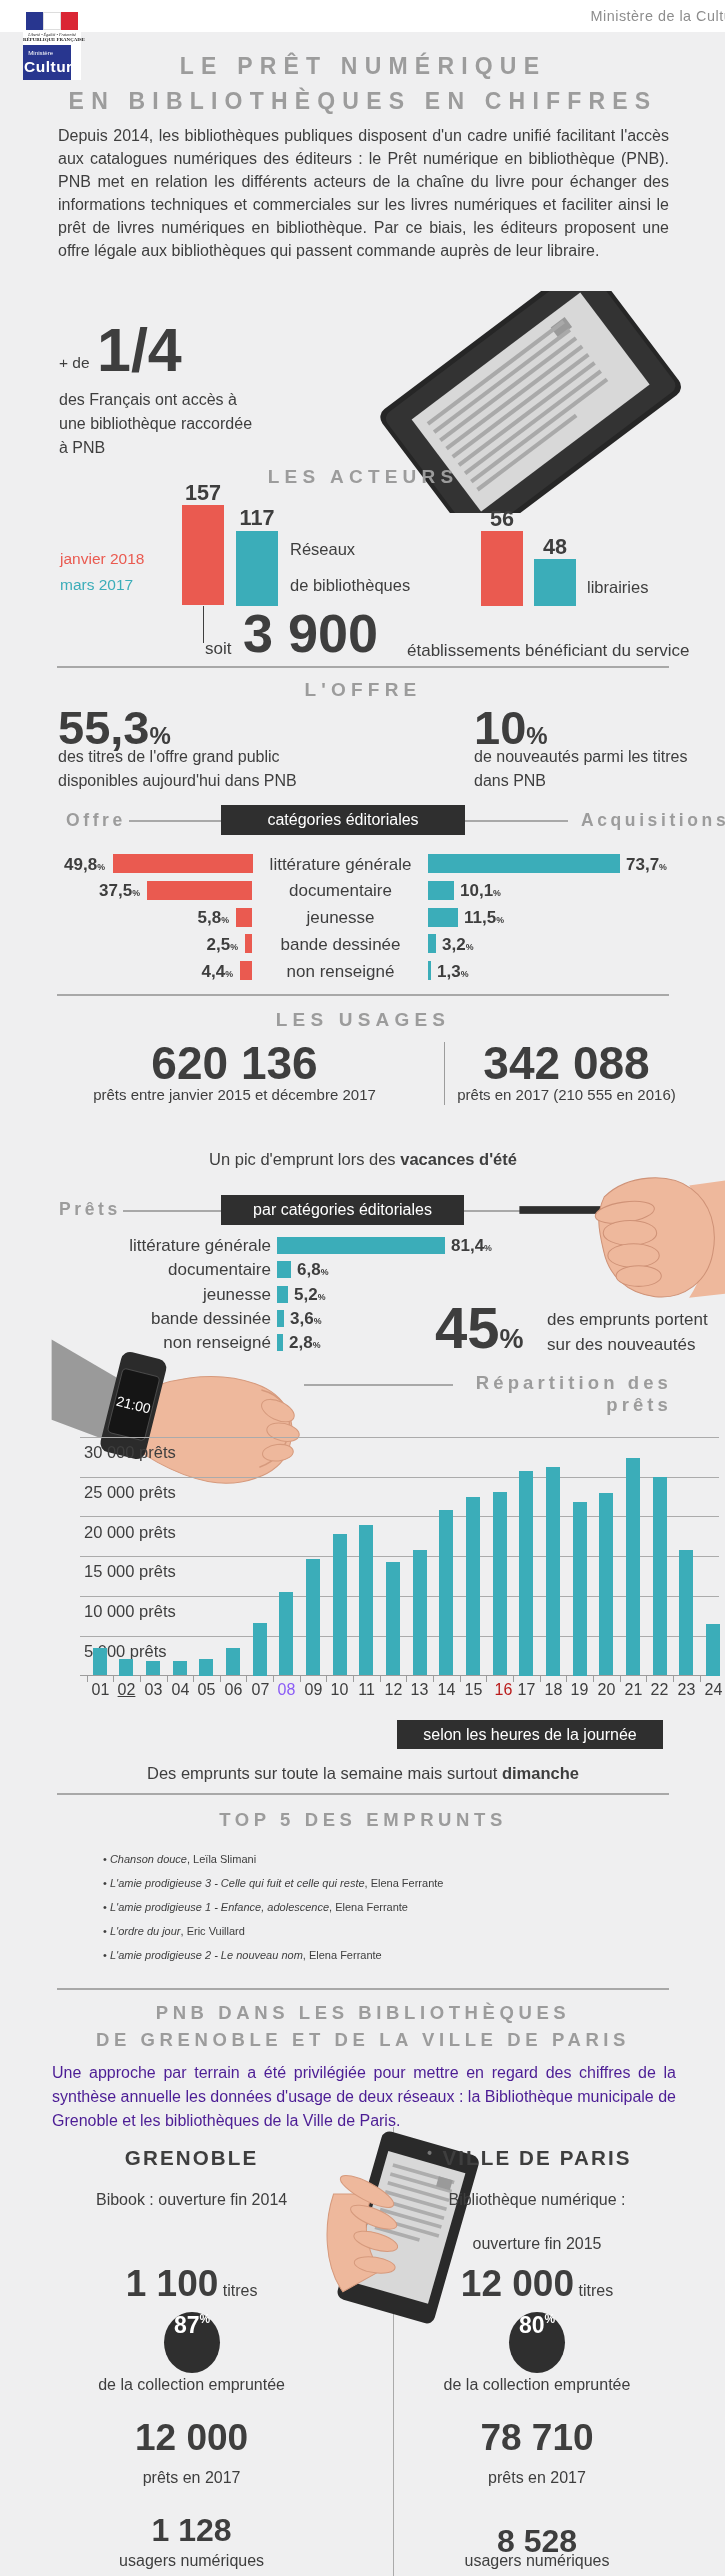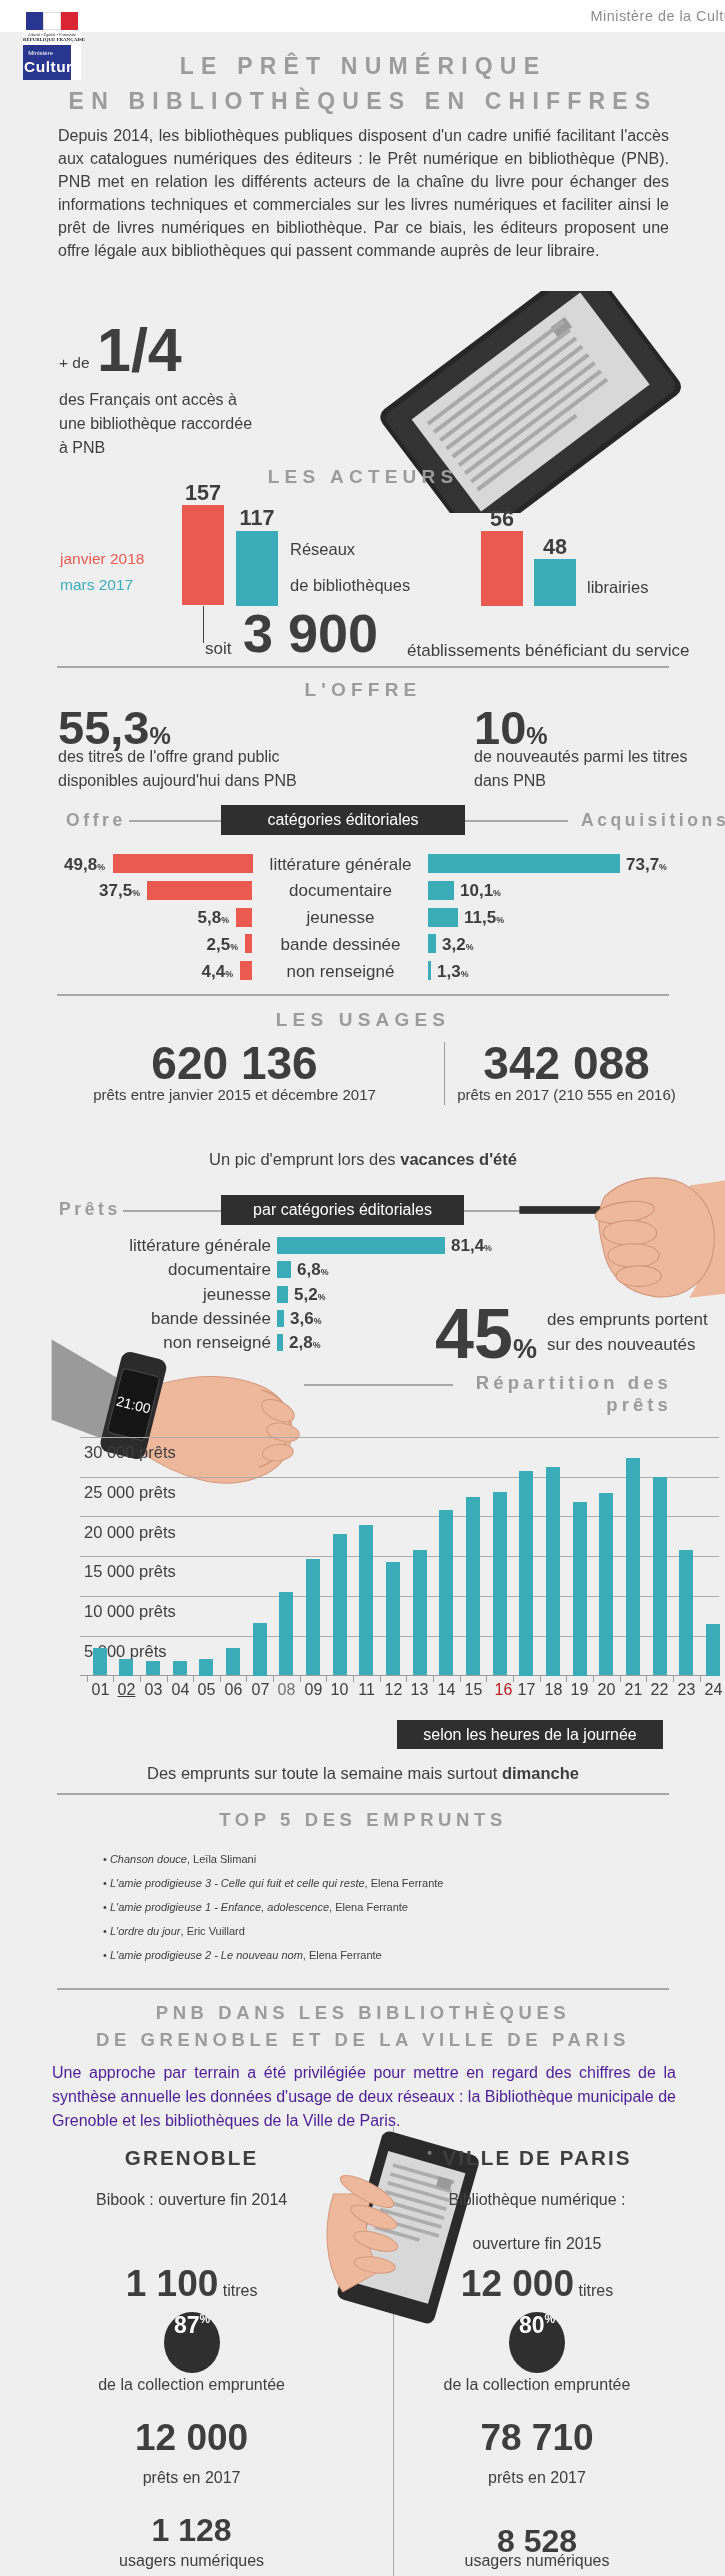--- a/index.html
+++ b/index.html
@@ -190,21 +190,21 @@
       <div class="pr-val" style="position: absolute; left: 294px; top: 52px;"><span>5,2</span><span class="pct">%</span></div>
       <div style="position: absolute; right: 455px; top: 76px; font-size: 17px; color: rgb(62, 62, 62);">bande dessinée</div>
       <div style="position: absolute; left: 277px; top: 77px; width: 7.4px; height: 16.5px; background: rgb(59, 173, 185);"></div>
       <div class="pr-val" style="position: absolute; left: 290px; top: 76px;"><span>3,6</span><span class="pct">%</span></div>
       <div style="position: absolute; right: 455px; top: 100px; font-size: 17px; color: rgb(62, 62, 62);">non renseigné</div>
       <div style="position: absolute; left: 277px; top: 101px; width: 5.8px; height: 16.5px; background: rgb(59, 173, 185);"></div>
       <div class="pr-val" style="position: absolute; left: 289px; top: 100px;"><span>2,8</span><span class="pct">%</span></div>
     </div>
 
   <div class="abs" style="left:435px;top:1294px;">
-    <span class="bignum" style="font-size:70px;">45</span><span class="bignum pct" style="font-size:27px;">%</span>
+    <span class="bignum" style="font-size:58px;">45</span><span class="bignum pct" style="font-size:27px;">%</span>
   </div>
   <div class="abs cap" style="left:547px;top:1310px;font-size:17px;">des emprunts portent</div>
   <div class="abs cap" style="left:547px;top:1335px;font-size:17px;">sur des nouveautés</div>
 
   <svg class="abs" style="left:45px;top:1318px;" width="258" height="180" viewBox="0 0 500 350">
     <polygon points="12,42 228,168 156,252 12,198" fill="#9a9a9a"></polygon>
     <path d="M150,160 C230,115 330,100 408,128 C470,150 492,200 472,258 C452,308 378,330 316,318 C248,304 178,262 150,230 Z" fill="#eeb89c" stroke="#d69a7d" stroke-width="2"></path>
     <path d="M420,140 C460,150 478,180 474,215 C470,252 448,280 416,290" fill="none" stroke="#d69a7d" stroke-width="3"></path>
     <ellipse cx="452" cy="180" rx="34" ry="18" fill="#eeb89c" stroke="#d69a7d" stroke-width="2" transform="rotate(25 452 180)"></ellipse>
     <ellipse cx="462" cy="222" rx="32" ry="17" fill="#eeb89c" stroke="#d69a7d" stroke-width="2" transform="rotate(12 462 222)"></ellipse>
@@ -241,21 +241,21 @@
       <div style="position: absolute; left: 141px; top: 249px; width: 25px; text-align: center; font-size: 16px; color: rgb(62, 62, 62);">03</div>
       <div title="04h : 1800" style="position: absolute; left: 173px; top: 229px; width: 14.4px; height: 14.4px; background: rgb(59, 173, 185);"></div>
       <div style="position: absolute; left: 168px; top: 249px; width: 25px; text-align: center; font-size: 16px; color: rgb(62, 62, 62);">04</div>
       <div title="05h : 2100" style="position: absolute; left: 199px; top: 227px; width: 14.4px; height: 16.5px; background: rgb(59, 173, 185);"></div>
       <div style="position: absolute; left: 194px; top: 249px; width: 25px; text-align: center; font-size: 16px; color: rgb(62, 62, 62);">05</div>
       <div title="06h : 3400" style="position: absolute; left: 226px; top: 216px; width: 14.4px; height: 27px; background: rgb(59, 173, 185);"></div>
       <div style="position: absolute; left: 221px; top: 249px; width: 25px; text-align: center; font-size: 16px; color: rgb(62, 62, 62);">06</div>
       <div title="07h : 6600" style="position: absolute; left: 253px; top: 191px; width: 14.4px; height: 53px; background: rgb(59, 173, 185);"></div>
       <div style="position: absolute; left: 248px; top: 249px; width: 25px; text-align: center; font-size: 16px; color: rgb(62, 62, 62);">07</div>
       <div title="08h : 10500" style="position: absolute; left: 279px; top: 160px; width: 14.4px; height: 83px; background: rgb(59, 173, 185);"></div>
-      <div style="position: absolute; left: 274px; top: 249px; width: 25px; text-align: center; font-size: 16px; color: #737373;">08</div>
+      <div style="position: absolute; left: 274px; top: 249px; width: 25px; text-align: center; font-size: 16px; color: #8b5cf6;">08</div>
       <div title="09h : 14600" style="position: absolute; left: 306px; top: 127px; width: 14.4px; height: 116px; background: rgb(59, 173, 185);"></div>
       <div style="position: absolute; left: 301px; top: 249px; width: 25px; text-align: center; font-size: 16px; color: rgb(62, 62, 62);">09</div>
       <div title="10h : 17800" style="position: absolute; left: 333px; top: 102px; width: 14.4px; height: 141px; background: rgb(59, 173, 185);"></div>
       <div style="position: absolute; left: 327px; top: 249px; width: 25px; text-align: center; font-size: 16px; color: rgb(62, 62, 62);">10</div>
       <div title="11h : 18900" style="position: absolute; left: 359px; top: 93px; width: 14.4px; height: 150px; background: rgb(59, 173, 185);"></div>
       <div style="position: absolute; left: 354px; top: 249px; width: 25px; text-align: center; font-size: 16px; color: rgb(62, 62, 62);">11</div>
       <div title="12h : 14300" style="position: absolute; left: 386px; top: 130px; width: 14.4px; height: 113px; background: rgb(59, 173, 185);"></div>
       <div style="position: absolute; left: 381px; top: 249px; width: 25px; text-align: center; font-size: 16px; color: rgb(62, 62, 62);">12</div>
       <div title="13h : 15700" style="position: absolute; left: 413px; top: 118px; width: 14.4px; height: 125px; background: rgb(59, 173, 185);"></div>
       <div style="position: absolute; left: 407px; top: 249px; width: 25px; text-align: center; font-size: 16px; color: rgb(62, 62, 62);">13</div>

